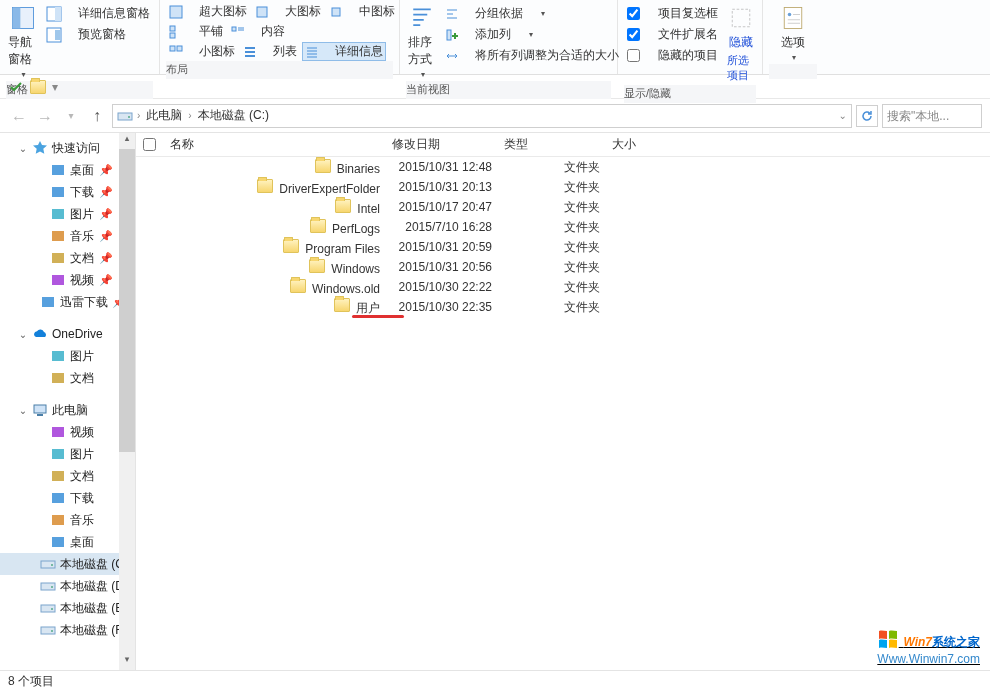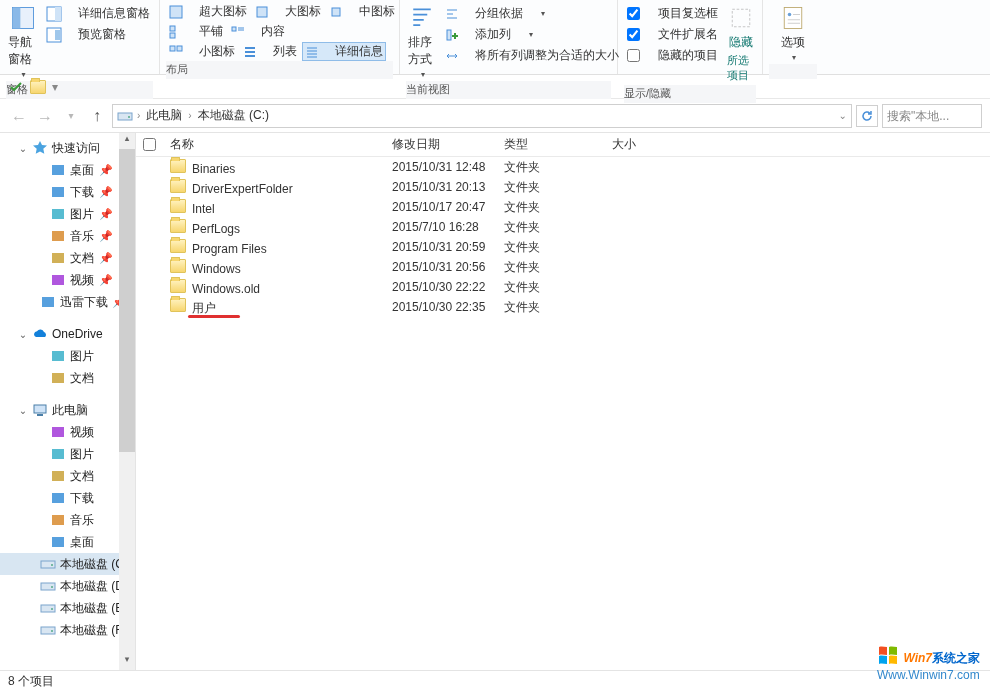--- a/index.html
+++ b/index.html
@@ -49,33 +49,33 @@
 
 
 .files { flex: 1; display: flex; flex-direction: column; }
 .file-head { display: flex; height: 24px; border-bottom: 1px solid #eaeaea; align-items: center; color: #333; }
 .file-head .col { padding: 0 6px; }
 .col-chk { width: 28px; display:flex; align-items:center; justify-content:center;}
 .col-name { width: 222px; }
 .col-date { width: 112px; }
 .col-type { width: 108px; }
 .col-size { width: 90px; }
-.file-rows { flex: 1; }
+.file-rows { flex: 1; text-align: right; }
 .file-row { display: flex; height: 20px; align-items: center; color: #333; }
 .file-row .col { padding: 0 6px; white-space: nowrap; }
 .folder-ico { width: 16px; height: 14px; display:inline-block; margin-right: 6px; background: linear-gradient(#fff2bf,#f7d66f); border:1px solid #e0c35a; border-radius:1px; position:relative; }
 .folder-ico::before{content:"";position:absolute;top:-3px;left:0;width:7px;height:3px;background:#f7d66f;border:1px solid #e0c35a;border-bottom:none;border-radius:1px 1px 0 0;}
 .underline-red { position: relative; }
 .underline-red::after { content: ""; position: absolute; left: -4px; right: -24px; bottom: -3px; height: 3px; background: #e03030; border-radius: 2px; }
 
 
 .status { height: 22px; border-top: 1px solid #e4e4e4; display: flex; align-items: center; padding: 0 8px; color: #333; }
 
 
-.watermark { position: absolute; right: 10px; bottom: 10px; text-align: center; line-height: 1.2; pointer-events:none; }
+.watermark { position: absolute; right: 10px; bottom: 26px; text-align: right; line-height: 1.2; pointer-events:none;text-decoration:underline; }
 .watermark .line1 { font-size: 17px; color: #0066cc; font-weight: bold; }
 .watermark .line1 b { color: #ff7700; font-style: italic; font-weight: bold; }
 .watermark .line2 { font-size: 12px; color: #3388cc; }
 
 
 svg { display: block; }
 </style>
 </head>
 <body>
 
@@ -221,21 +221,21 @@
           </label>
         <label class="rb-item">
             <input type="checkbox" checked="" style="">
             <span>文件扩展名</span>
           </label>
         <label class="rb-item">
             <input type="checkbox" style="">
             <span>隐藏的项目</span>
           </label>
       </div>
-      <div class="big-btn" style="width:40px;color:#0f766e">
+      <div class="big-btn" style="width:40px;color:#1d4ed8">
         <svg class="bico" viewBox="0 0 32 32">
             <rect x="6" y="6" width="20" height="20" fill="none" stroke="#bfbfbf" stroke-dasharray="3 2"></rect>
           </svg>
         <span>隐藏</span>
         <span style="font-size:11px">所选项目</span>
       </div>
     </div>
     <div class="ribbon-group-label">显示/隐藏</div>
   </div>
 

